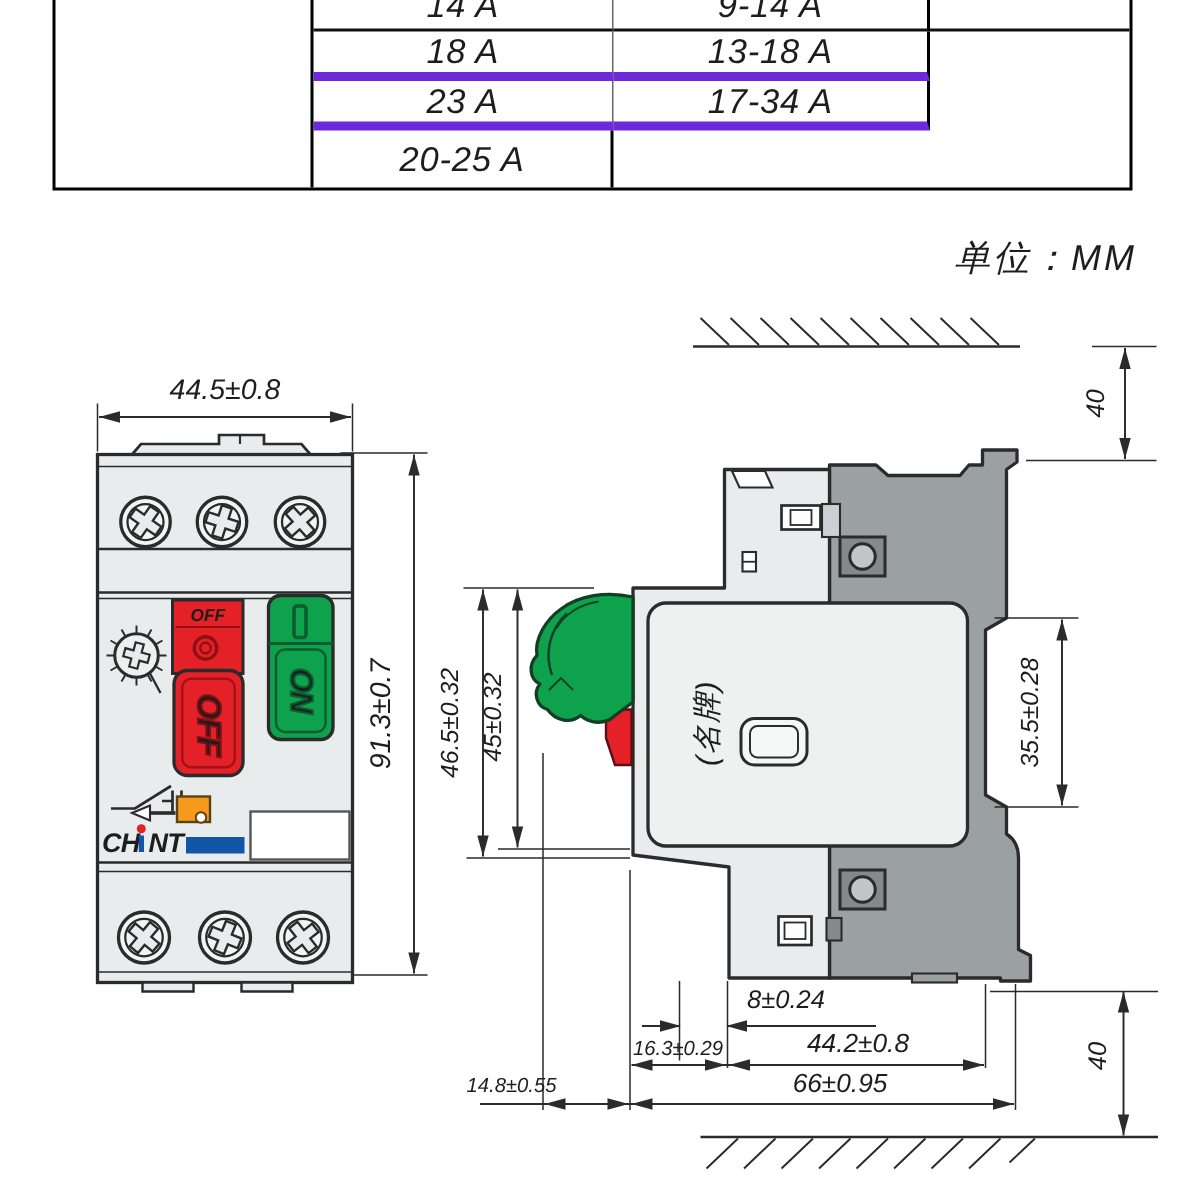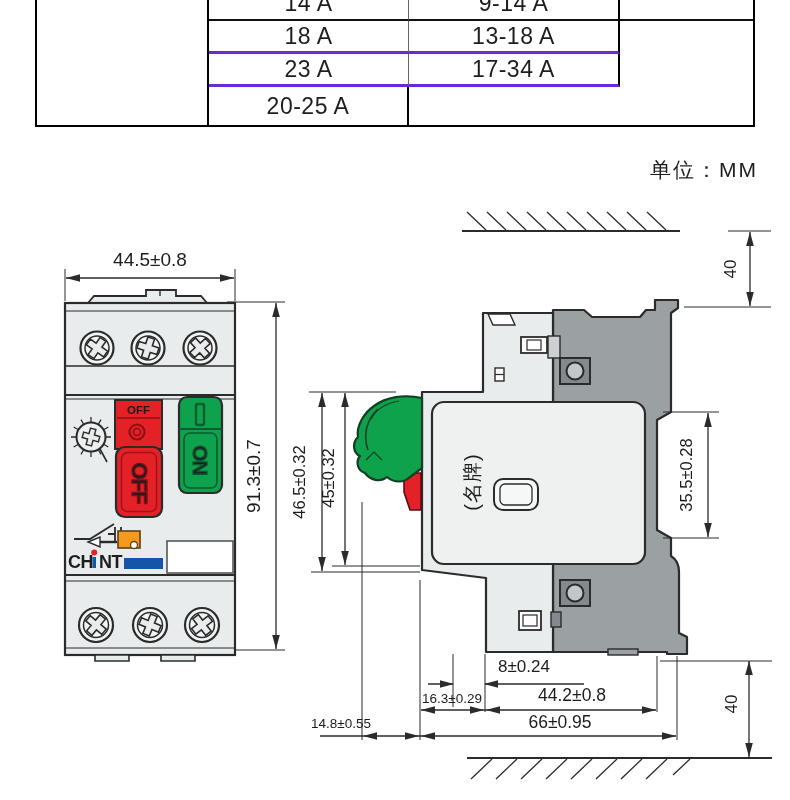--- a/index.html
+++ b/index.html
@@ -1,33 +1,33 @@
 <!DOCTYPE html>
 <html><head>
 <meta charset="utf-8">
 <style>
   html,body{margin:0;padding:0;background:#fff;}
   .canvas{position:relative;width:790px;height:800px;background:#ffffff;overflow:hidden;
-          font-family:"Liberation Sans",sans-serif;}
+          font-family:"Liberation Sans",sans-serif;font-style:italic;}
   
   .spec-table{position:absolute;left:35px;top:-15px;display:grid;
     grid-template-columns:172px 200px 211px 133px;
     grid-template-rows:34px 33px 33px 38px;
     border:2px solid #000;background:#fff;}
   .spec-table .cell{display:flex;align-items:center;justify-content:center;
     font-size:23px;color:#1d1d1d;letter-spacing:.5px;}
   .cell-left{grid-column:1;grid-row:1/5;border-right:2px solid #000;}
   .cell-right-top{grid-column:4;grid-row:1;border-bottom:2px solid #111;}
   .cell-right{grid-column:4;grid-row:2/5;}
   .c1{border-right:1px solid #666;}
   .c2{border-right:2px solid #000;}
   .rb-heavy{border-bottom:2px solid #111;}
-  .rb-light{border-bottom:3px solid #6d28d9;}
+  .rb-light{border-bottom:6px solid #6d28d9;}
   
-  .unit-note{position:absolute;top:156px;right:32px;font-size:21px;color:#1d1d1d;letter-spacing:2px;text-align:center;}
+  .unit-note{position:absolute;top:156px;right:32px;font-size:24px;color:#1d1d1d;letter-spacing:2px;text-align:center;}
   
   svg.drawing{position:absolute;left:0;top:0;}
   svg.drawing text{font-family:"Liberation Sans",sans-serif;fill:#1d1d1d;}
   .dim{stroke:#2b2b2b;stroke-width:1.3;fill:none;}
   .ext{stroke:#2b2b2b;stroke-width:1;fill:none;}
   .wall{stroke:#2b2b2b;stroke-width:1.8;fill:none;}
   .hatch{stroke:#2b2b2b;stroke-width:1.3;fill:none;}
   .ah{fill:#2b2b2b;stroke:none;}
   .body-line{stroke:#2b2b2b;fill:none;}
   .dt{font-size:19px;text-anchor:middle;}

